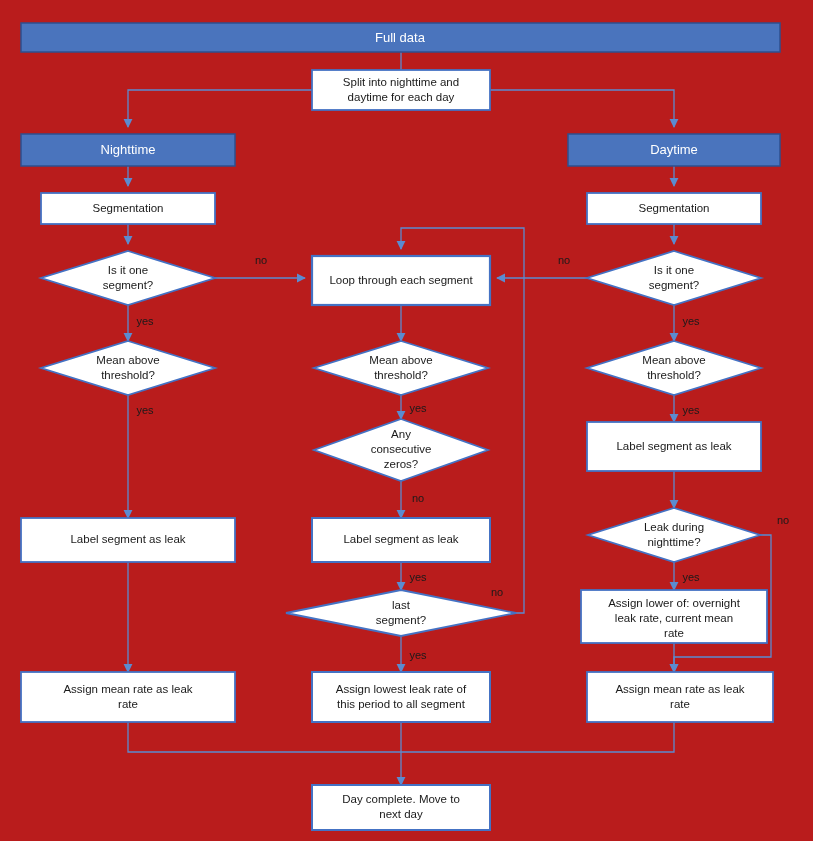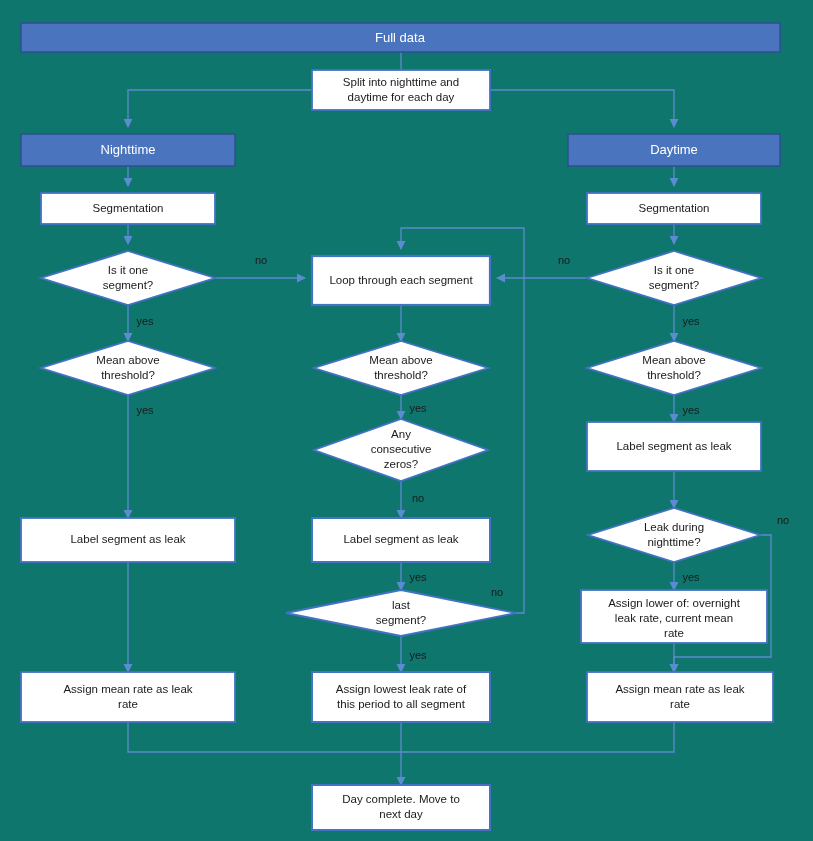--- a/index.html
+++ b/index.html
@@ -8,21 +8,21 @@
     padding: 0;
     background: #ffffff;
   }
   body {
     font-family: "Liberation Sans", "DejaVu Sans", sans-serif;
   }
   #canvas {
     position: relative;
     width: 813px;
     height: 841px;
-    background: #0f766e;
+    background: #b91c1c;
     overflow: hidden;
   }
   #flow-svg {
     position: absolute;
     left: 0;
     top: 0;
     width: 813px;
     height: 841px;
   }
   .node-text {

